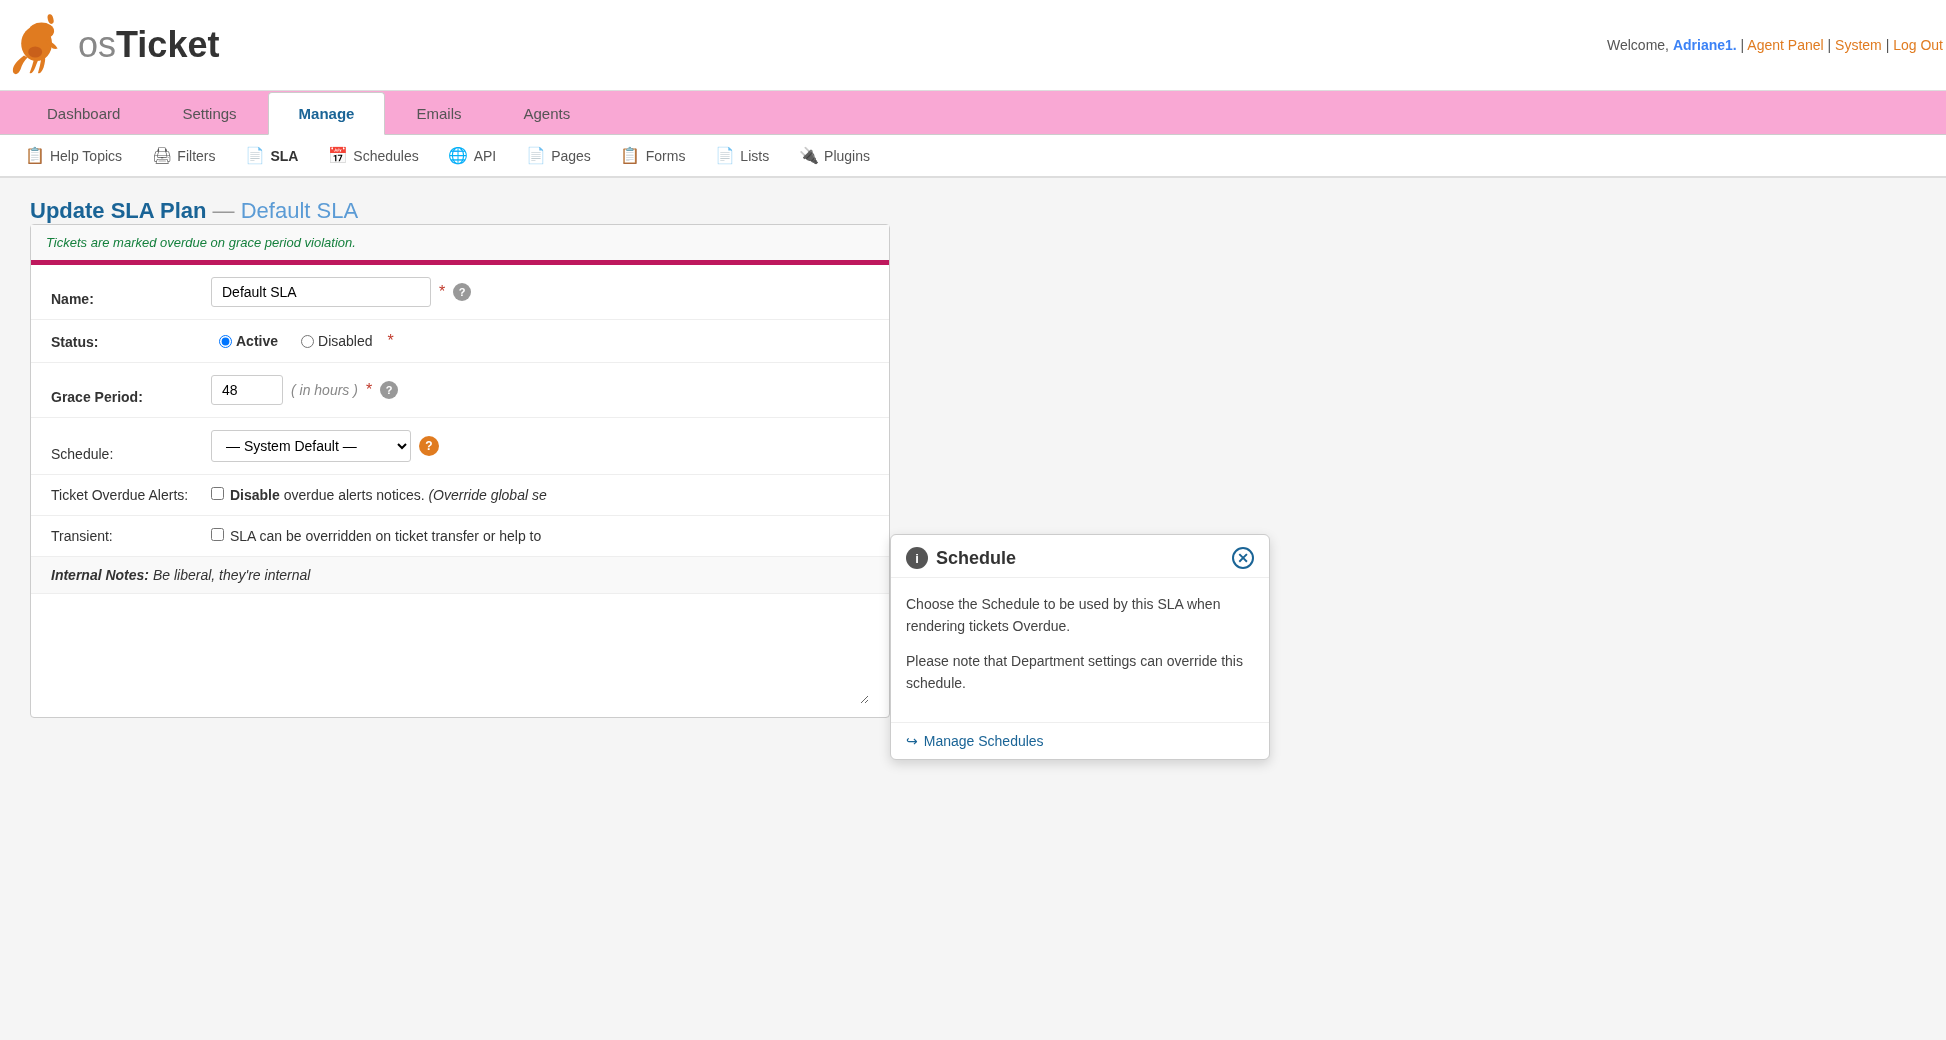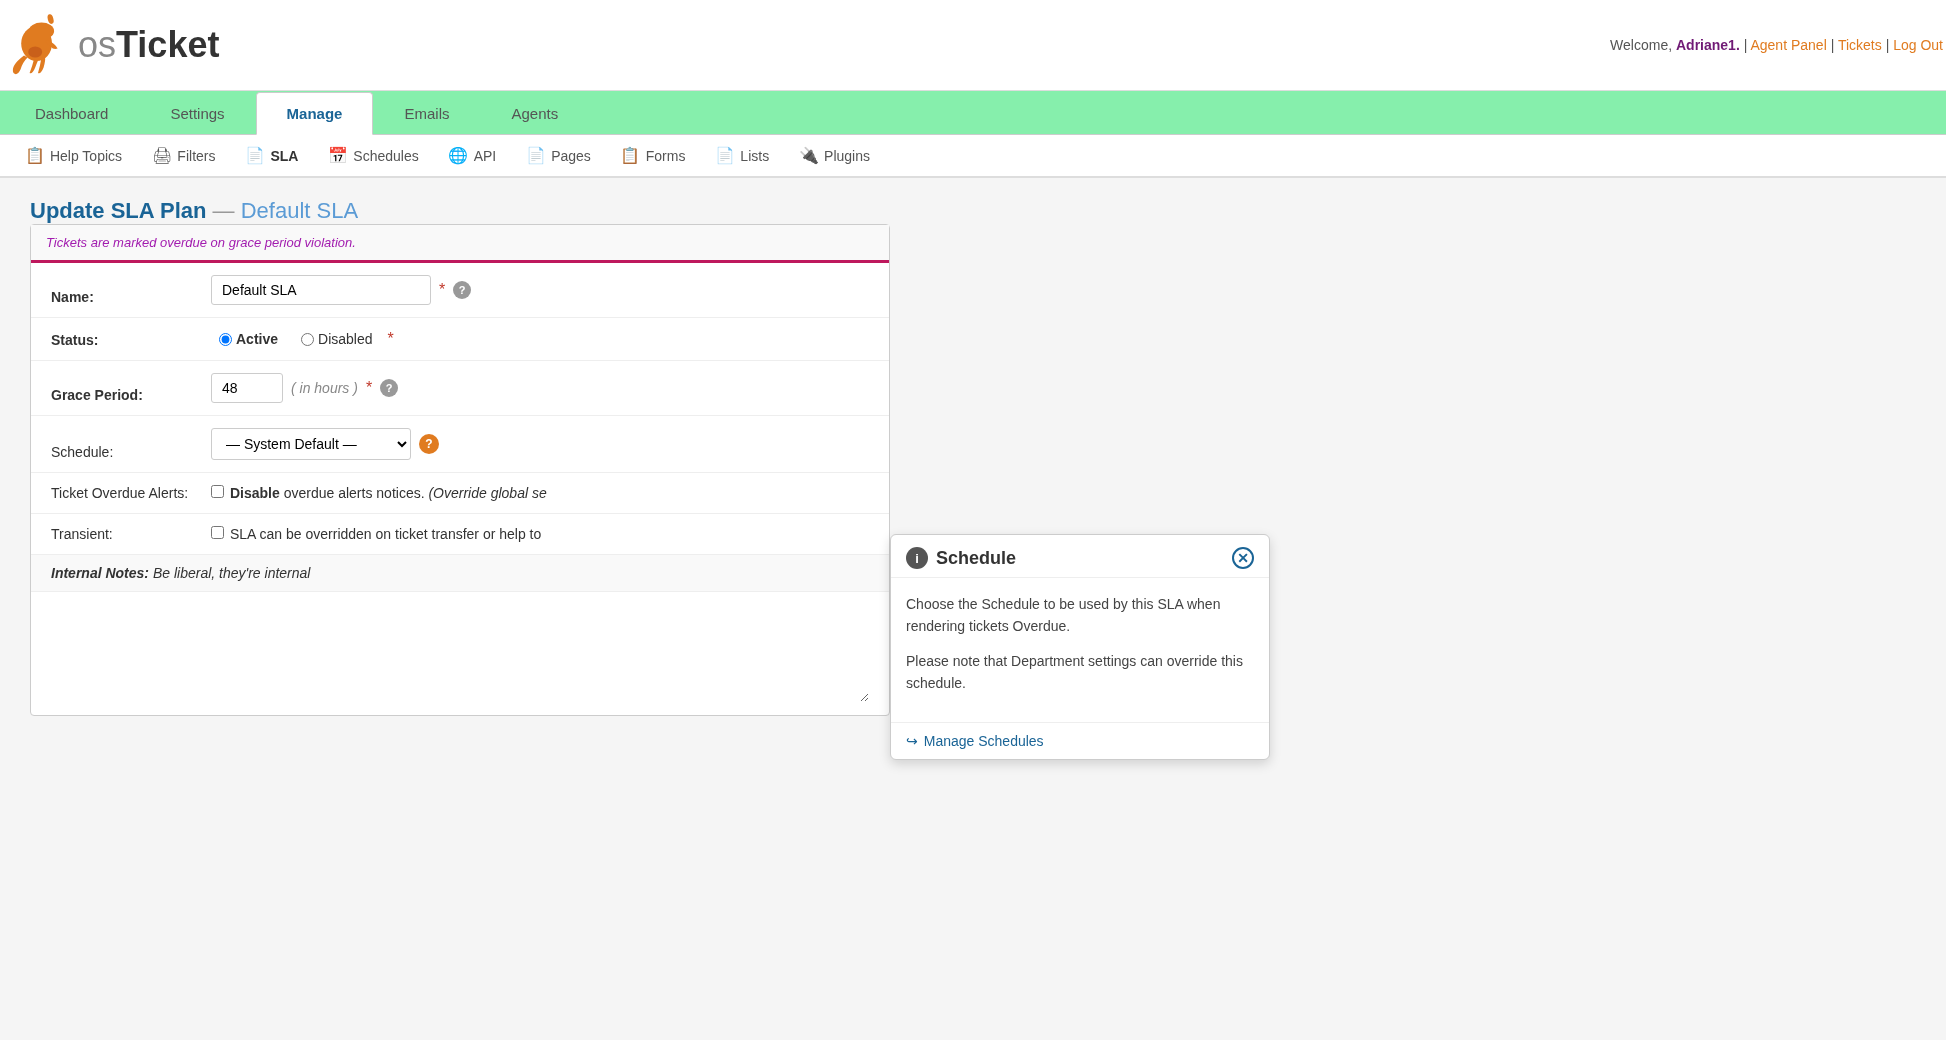--- a/index.html
+++ b/index.html
@@ -25,28 +25,28 @@
     }
     .header-right {
       font-size: 14px;
       color: #555;
     }
     .header-right a {
       color: #e07b20;
       text-decoration: none;
       font-weight: normal;
     }
-    .header-right strong { color: #701a75; }
+    .header-right strong { color: #3b82f6; }
 
     
     .main-nav {
-      background: #86efac;
+      background: #f9a8d4;
       border-bottom: 1px solid #ccc;
       display: flex;
-      padding: 0 4px;
+      padding: 0 16px;
     }
     .main-nav-item {
       padding: 12px 30px;
       cursor: pointer;
       color: #555;
       font-size: 15px;
       border-top: 1px solid transparent;
       border-left: 1px solid transparent;
       border-right: 1px solid transparent;
       background: transparent;
@@ -106,24 +106,24 @@
     .form-container {
       background: #fff;
       border: 1px solid #ccc;
       border-radius: 4px;
       max-width: 860px;
       width: 100%;
       position: relative;
     }
     .form-notice {
       background: #f9f9f9;
-      border-bottom: 3px solid #be185d;
+      border-bottom: 5px solid #be185d;
       padding: 10px 15px;
       font-style: italic;
-      color: #a21caf;
+      color: #15803d;
       font-size: 13px;
     }
     .form-body {
       padding: 0;
     }
     .form-row {
       display: flex;
       align-items: flex-end;
       padding: 12px 20px;
       border-bottom: 1px solid #eee;
@@ -336,21 +336,21 @@
     <div style="display:flex;align-items:baseline;">
       <span style="color:#888;font-size:36px;font-weight:normal;">os</span>
         <span style="color:#333;font-size:36px;font-weight:bold;">Ticket</span>
     </div>
   </div>
   <div class="header-right">
     <span>Welcome, </span><strong>Adriane1.</strong>
     <span> | </span>
     <a href="#">Agent Panel</a>
     <span> | </span>
-    <a href="#">Tickets</a>
+    <a href="#">System</a>
     <span> | </span>
     <a href="#">Log Out</a>
   </div>
 </div>
 
 <div class="main-nav">
   <div class="main-nav-item">Dashboard</div>
   <div class="main-nav-item">Settings</div>
   <div class="main-nav-item active">Manage</div>
   <div class="main-nav-item">Emails</div>

